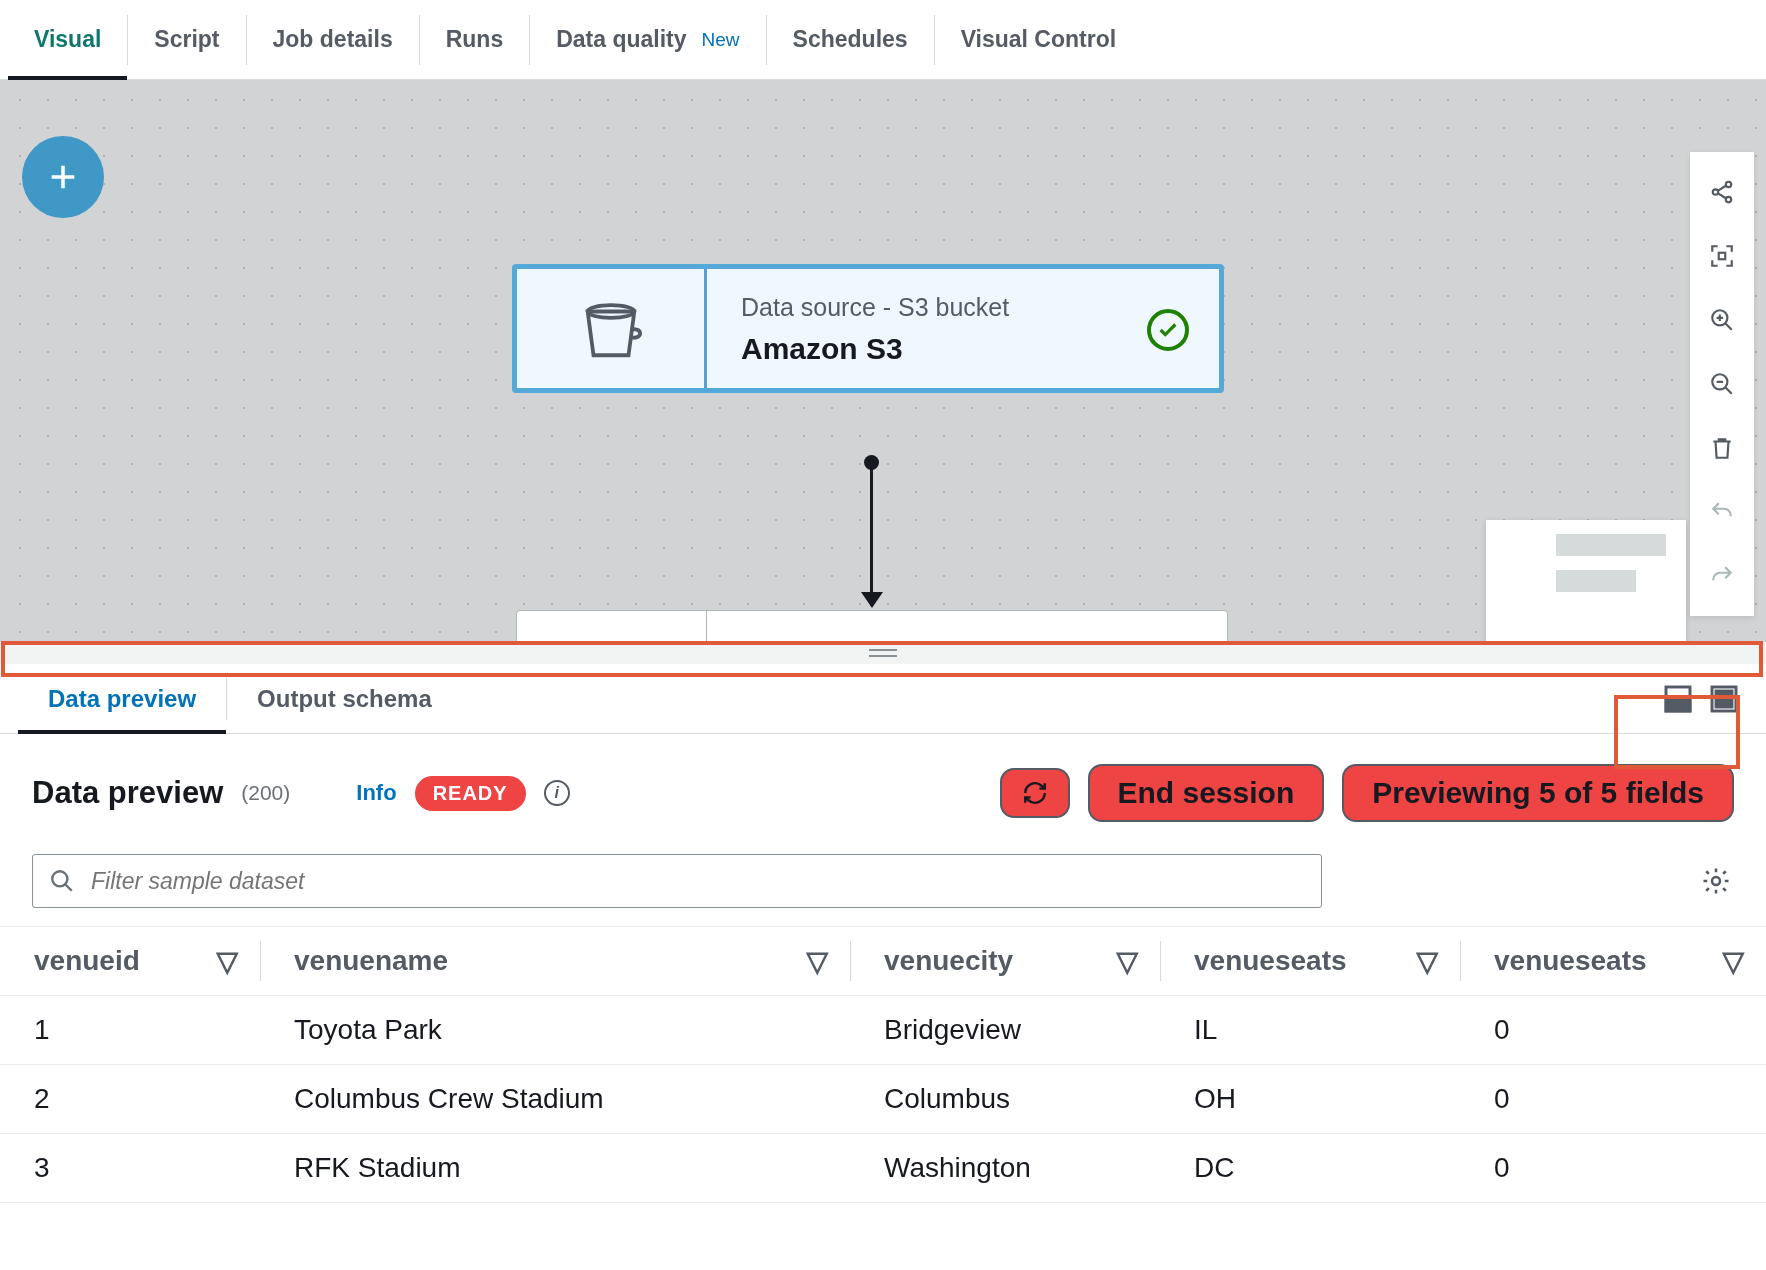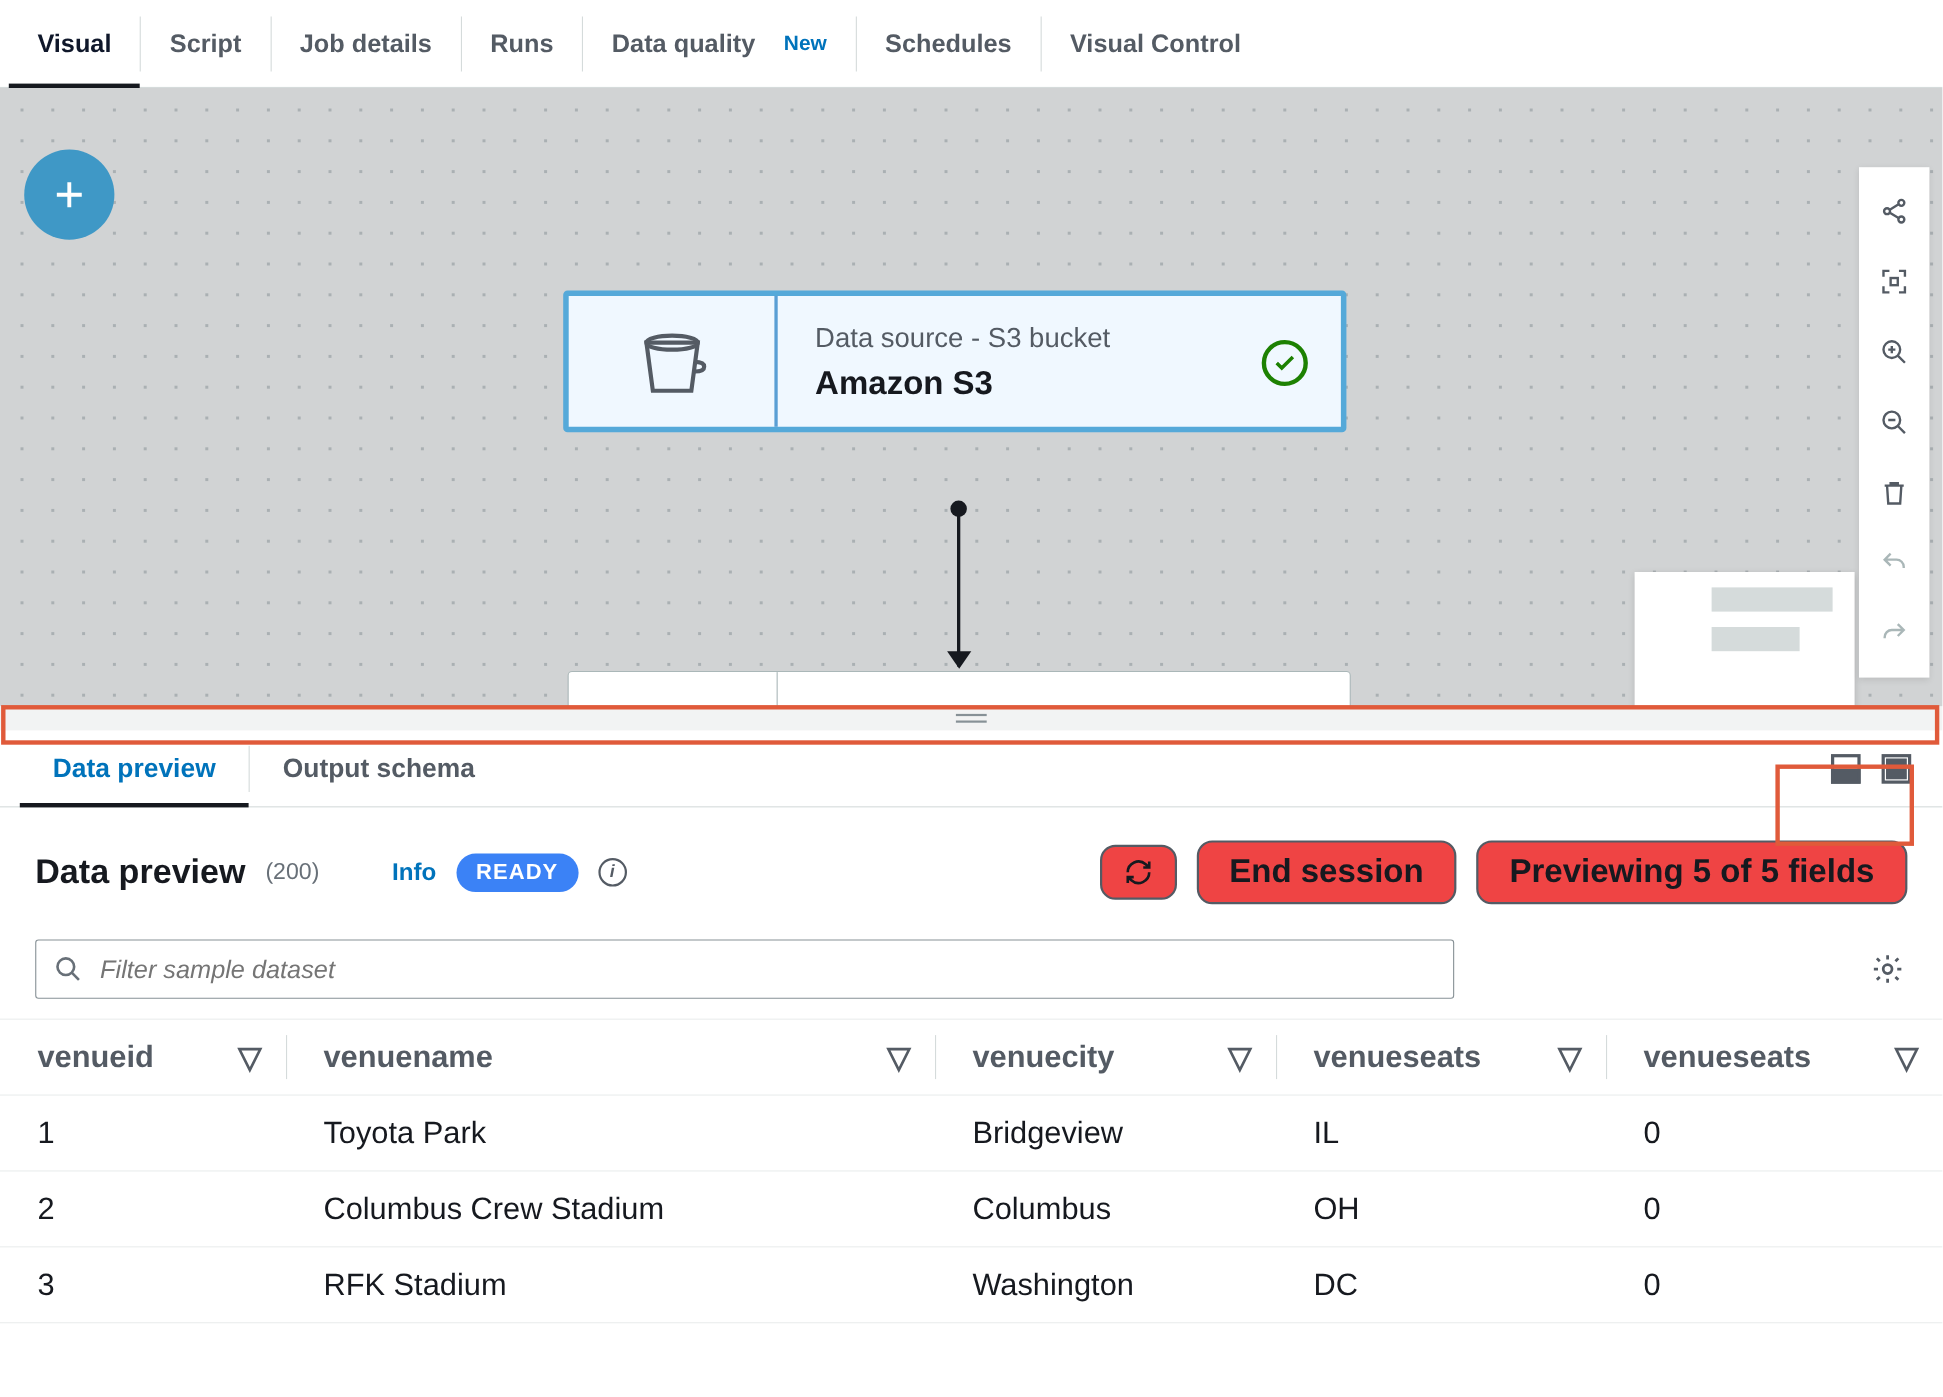--- a/index.html
+++ b/index.html
@@ -30,34 +30,34 @@
     align-items: center;
     font-size: 23px;
     font-weight: 700;
     color: #545b64;
     border-right: 1px solid #d5dbdb;
     cursor: pointer;
     position: relative;
   }
   .top-tab:last-child { border-right: none; }
   .top-tab.active {
-    color: #0f172a;
+    color: #0f766e;
   }
   .top-tab.active::after {
     content: "";
     position: absolute;
     left: 0; right: 0; bottom: -15px;
     height: 4px;
     background: #16191f;
   }
   .top-tab .new-badge {
     color: #0073bb;
     font-size: 19px;
-    font-weight: 700;
-    margin-left: 26px;
+    font-weight: 400;
+    margin-left: 15px;
   }
 
   
   .canvas {
     position: relative;
     height: 562px;
     background: #d1d3d4;
     background-image: radial-gradient(circle, #aab0b3 1.5px, transparent 1.5px);
     background-size: 28px 28px;
     background-position: 6px 6px;
@@ -277,21 +277,21 @@
     font-weight: 400;
   }
   .preview-header .info-link {
     color: #0073bb;
     font-size: 22px;
     font-weight: 700;
     cursor: pointer;
     margin-left: 48px;
   }
   .ready-badge {
-    background: #3b82f6;
+    background: #ef4444;
     color: #fff;
     font-size: 20px;
     font-weight: 700;
     border-radius: 20px;
     padding: 6px 18px;
     letter-spacing: 1px;
   }
   .info-icon {
     width: 26px; height: 26px;
     border: 2px solid #545b64;

